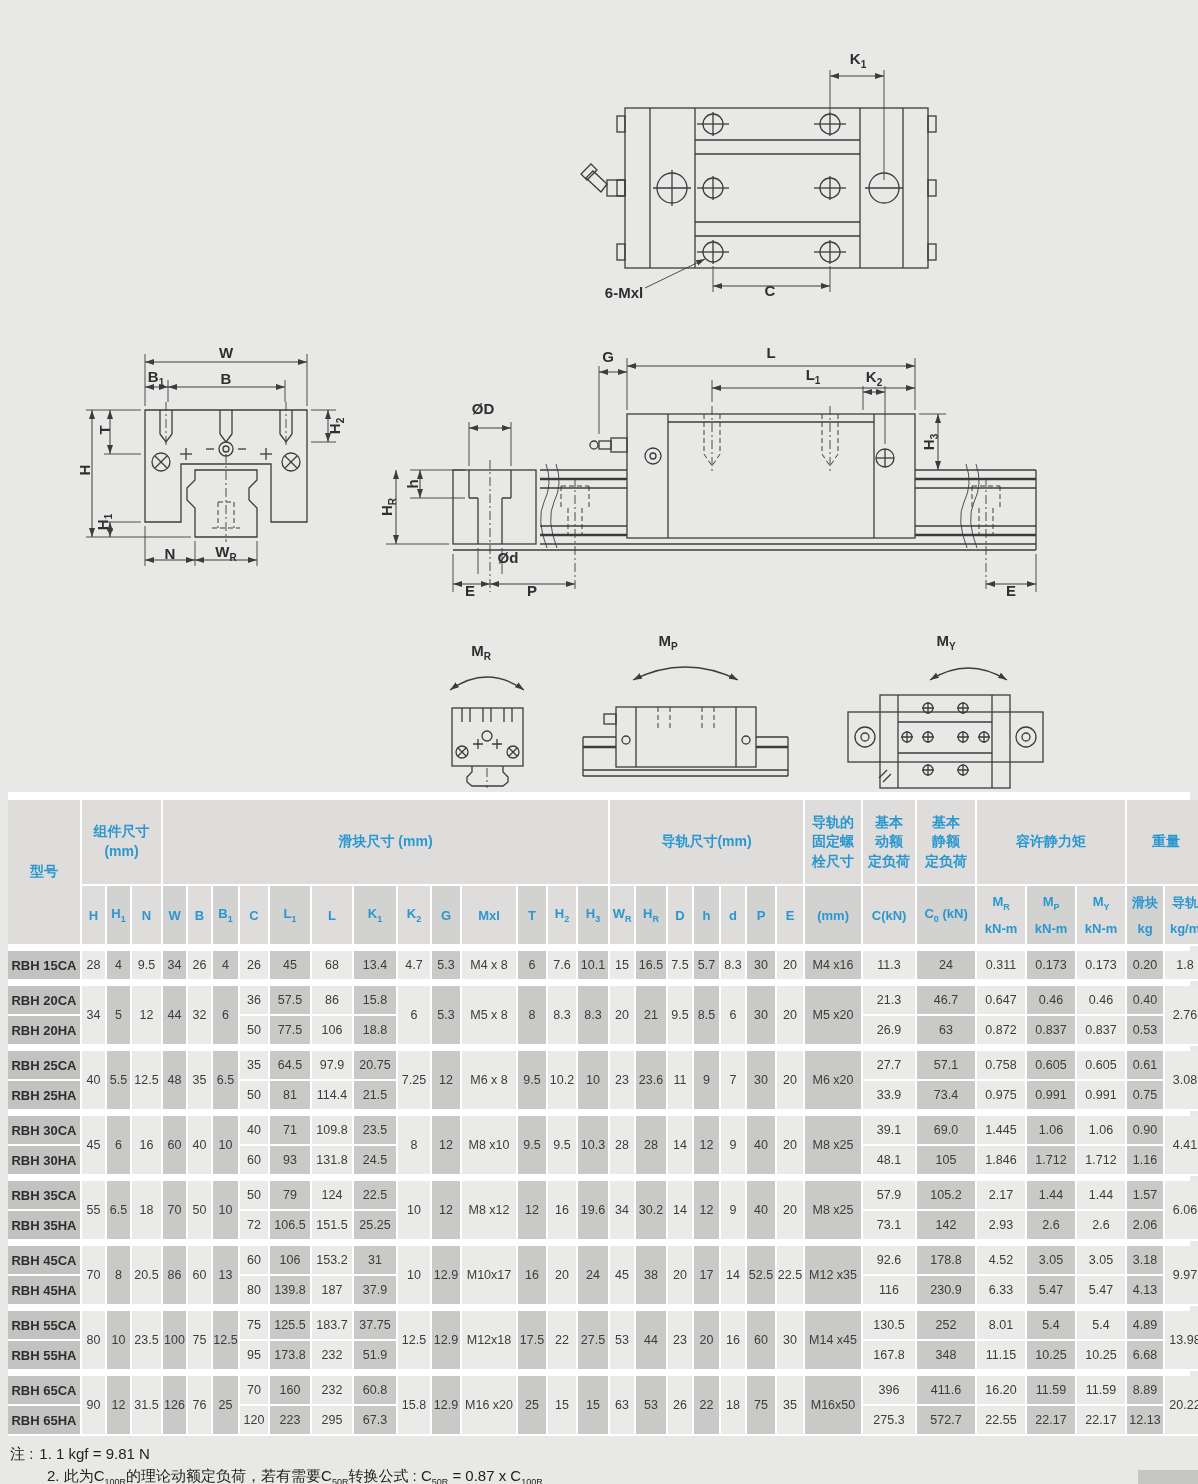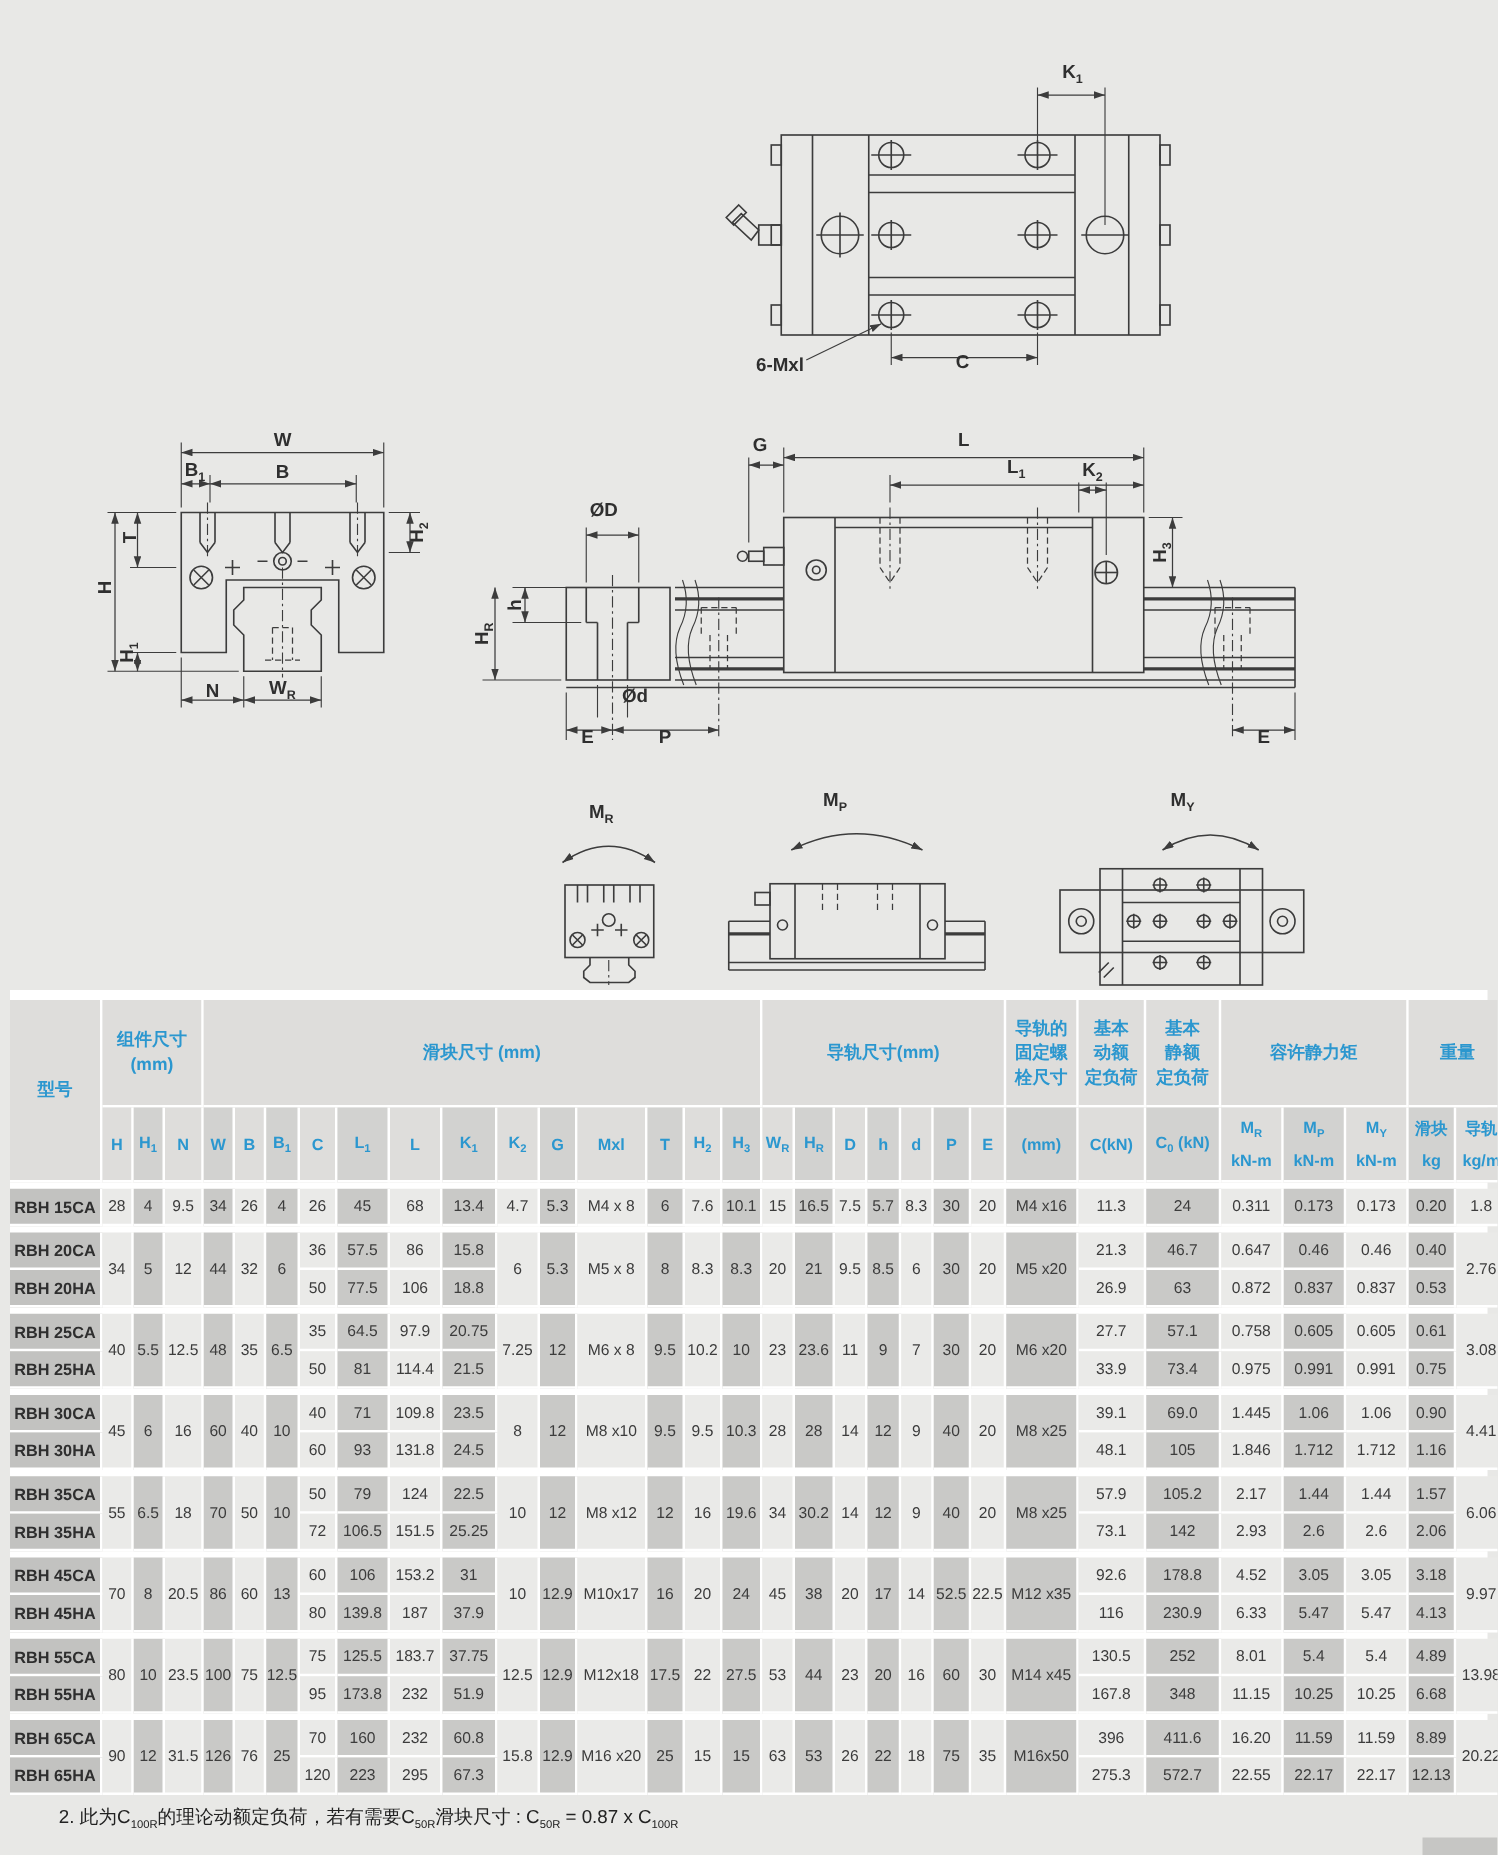--- a/index.html
+++ b/index.html
@@ -1151,16 +1151,17 @@
           <td class="lt">22.55</td>
           <td class="dk">22.17</td>
           <td class="lt">22.17</td>
           <td class="dk">12.13</td>
         </tr>
       </tbody>
     </table>
   </div>
 
 <div class="notes">
-  <div class="note-line indent"><span id="nl1"><span>2.  此为C</span><sub>100R</sub><span>的理论动额定负荷，若有需要C</span><sub>50R</sub><span>滑块尺寸 : C</span><sub>50R</sub><span> = 0.87 x C</span><sub>100R</sub></span></div>
+  <div class="note-line"><span class="np">注 :</span><span id="nl0"><span>1.  1 kgf = 9.81 N</span></span></div>
+  <div class="note-line indent"><span id="nl1"><span>2.  此为C</span><sub>100R</sub><span>的理论动额定负荷，若有需要C</span><sub>50R</sub><span>转换公式 : C</span><sub>50R</sub><span> = 0.87 x C</span><sub>100R</sub></span></div>
 </div>
 
 <div id="corner-tab"></div>
 
 </body></html>

